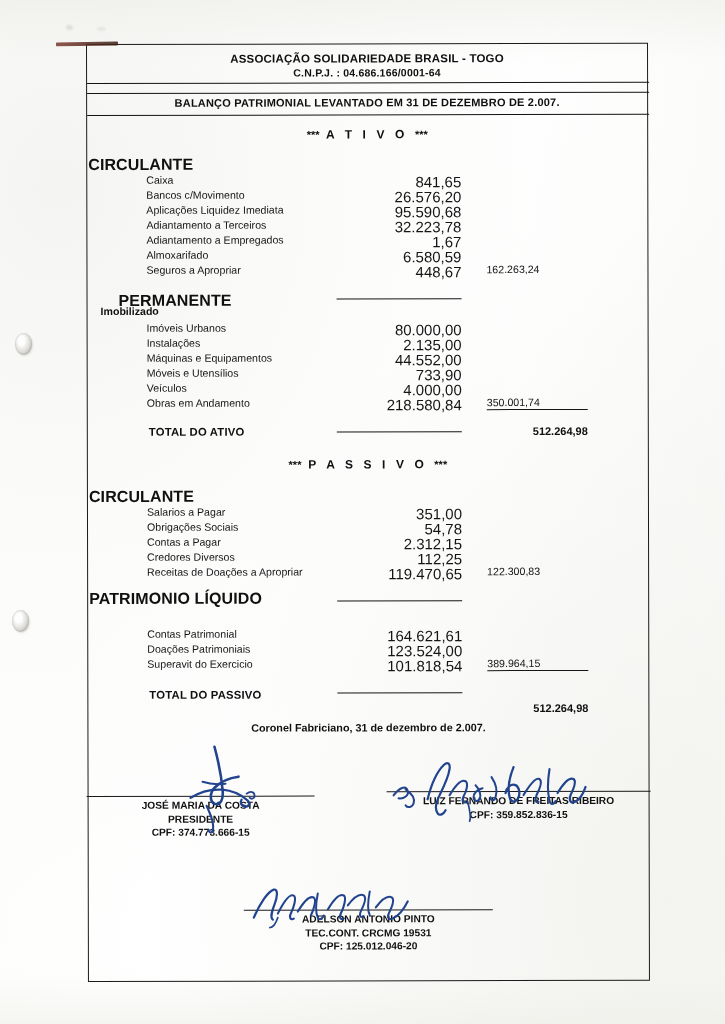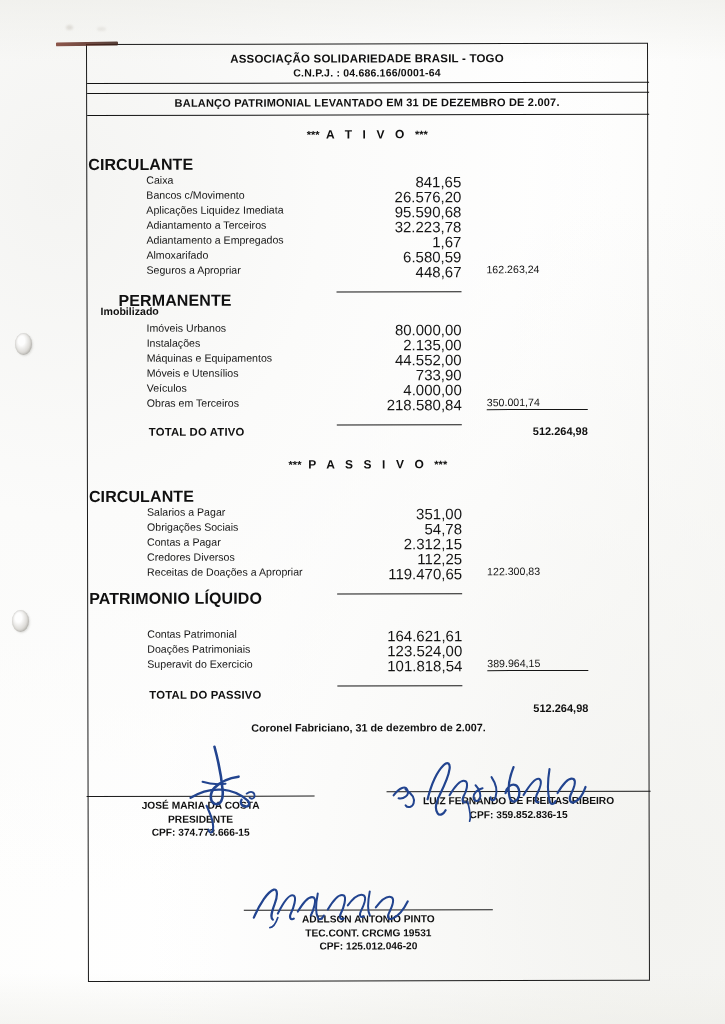--- a/index.html
+++ b/index.html
@@ -83,21 +83,21 @@
     position:absolute;left:60px;font-size:10.6px;color:#151515;white-space:nowrap;
   }
   .row .val{
     position:absolute;left:250px;width:125px;text-align:right;
     font-size:15px;color:#151515;
   }
   .row .tot{
     position:absolute;left:400px;width:101px;text-align:left;
     font-size:10.6px;color:#151515;
   }
-  .ul-val .val{border-bottom:1.3px solid #151515;padding-bottom:11px;}
+  .ul-val .val{border-bottom:1.3px solid #151515;padding-bottom:18px;}
   .ul-tot .tot{border-bottom:1.3px solid #151515;padding-bottom:1px;}
 
   .total-line{position:absolute;left:0;width:562px;height:16px;}
   .total-line .lbl{position:absolute;left:62px;font-weight:bold;font-size:11.3px;letter-spacing:.2px;}
   .total-line .tot{position:absolute;left:400px;width:101px;text-align:right;font-weight:bold;font-size:11px;}
 
   #place{
     position:absolute;width:100%;text-align:center;font-weight:bold;font-size:10.8px;
   }
 
@@ -185,21 +185,21 @@
   </div>
   <div class="row" style="top:323px;">
     <span class="lbl">Móveis e Utensílios</span>
     <span class="val">733,90</span>
   </div>
   <div class="row" style="top:338px;">
     <span class="lbl">Veículos</span>
     <span class="val">4.000,00</span>
   </div>
   <div class="row ul-val ul-tot" style="top:353px;">
-    <span class="lbl">Obras em Terceiros</span>
+    <span class="lbl">Obras em Andamento</span>
     <span class="val">218.580,84</span>
     <span class="tot">350.001,74</span>
   </div>
 
   <div class="total-line" style="top:382px;">
     <span class="lbl">TOTAL DO ATIVO</span>
     <span class="tot">512.264,98</span>
   </div>
 
   <div class="section-head" style="top:414px;">

